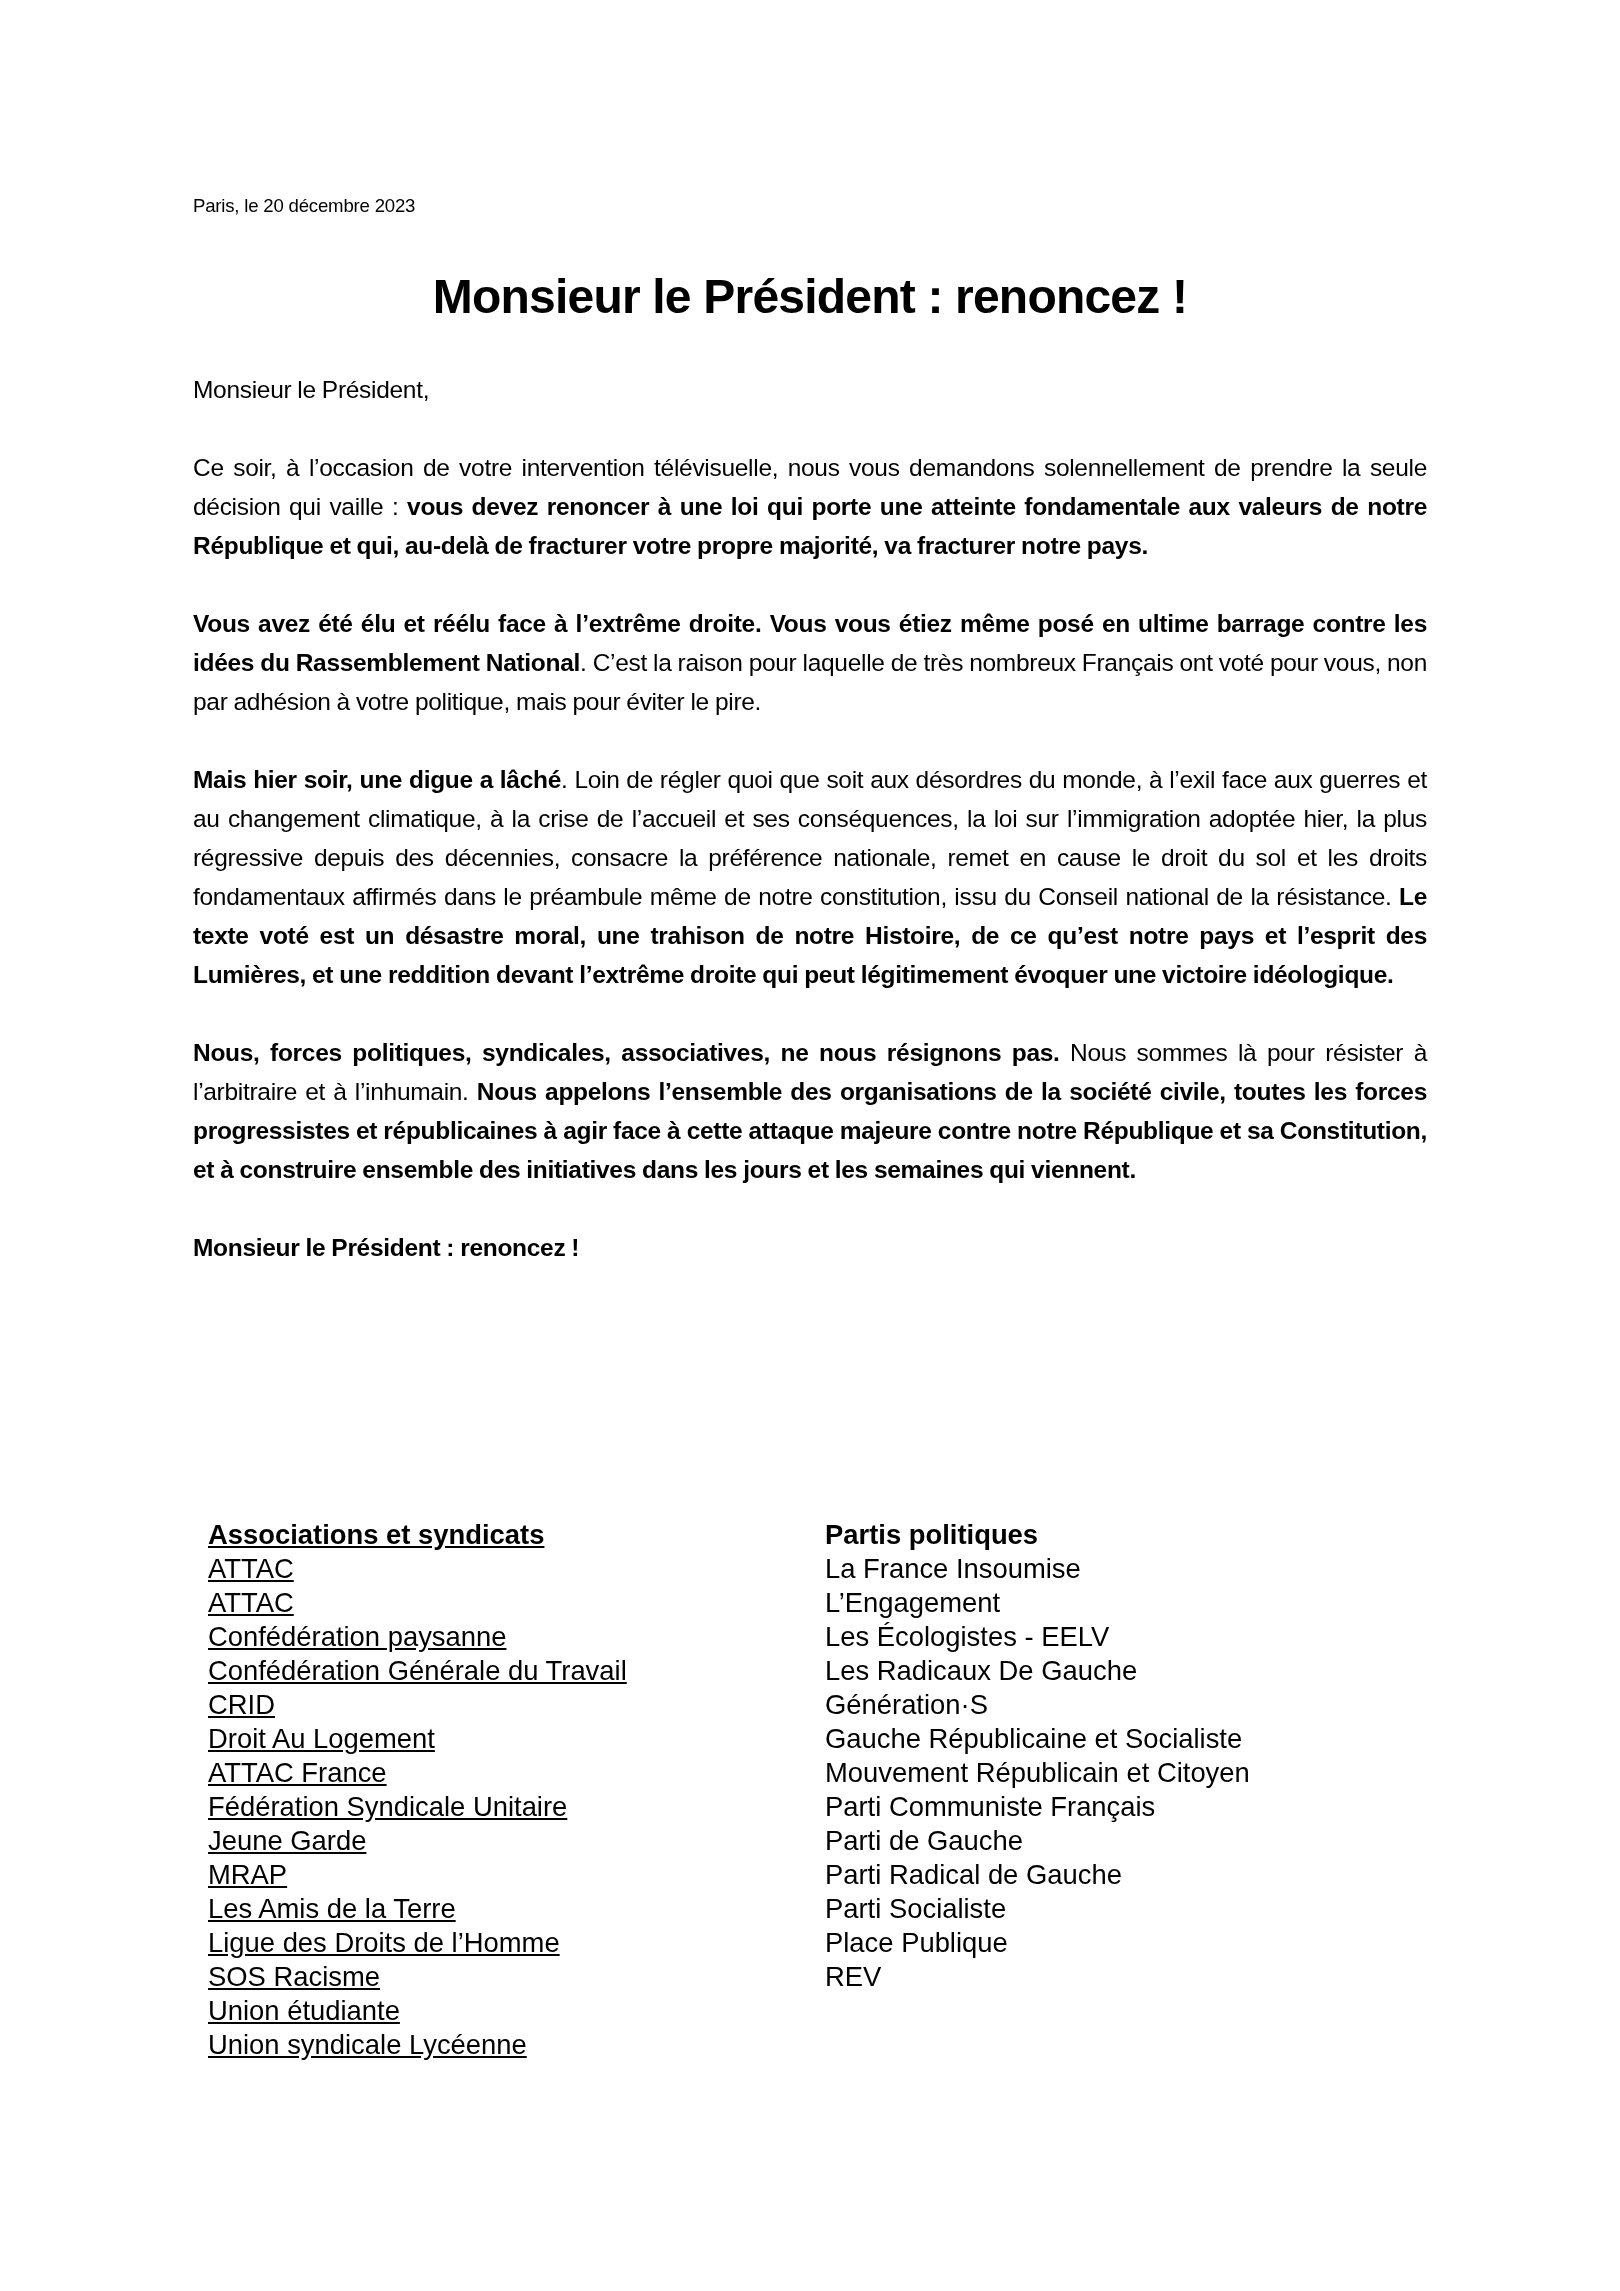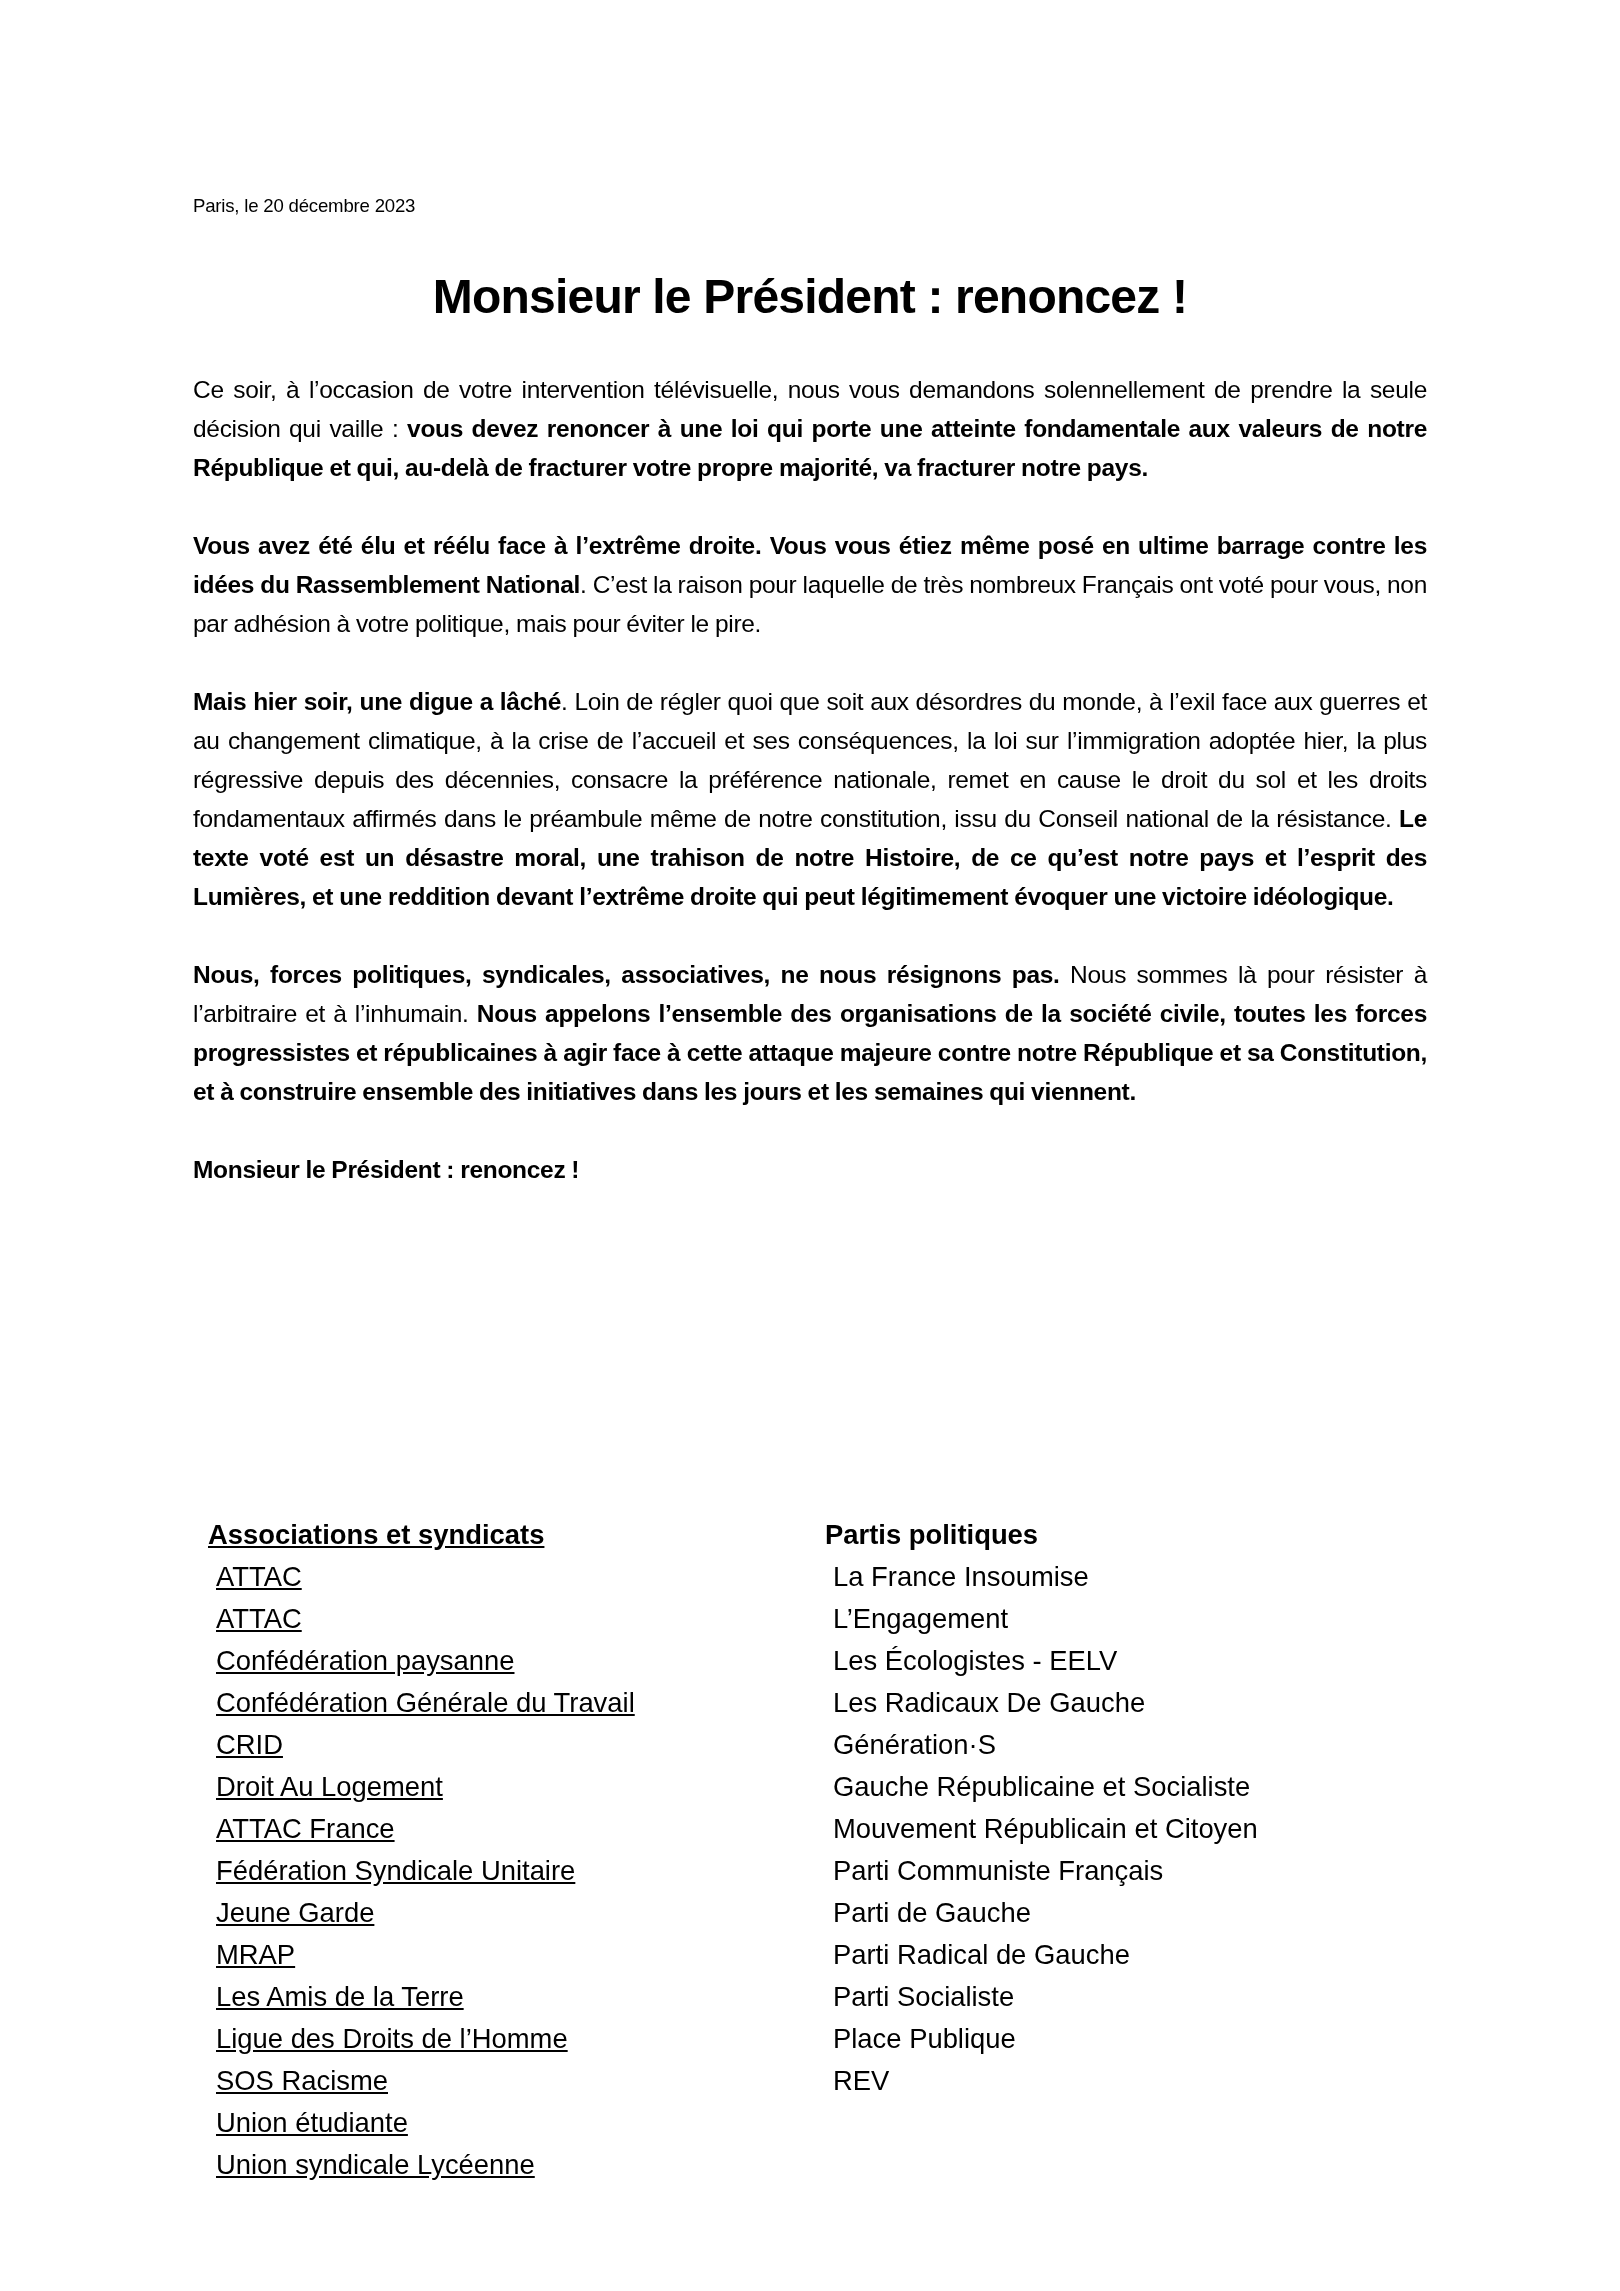--- a/index.html
+++ b/index.html
@@ -27,30 +27,31 @@
   .body b { font-weight: bold; }
   .signatories {
     position: absolute; top: 1518px; left: 0; width: 1620px;
     font-family: "Liberation Sans", sans-serif; font-size: 27.4px; line-height: 34px;
   }
   .col { position: absolute; top: 0; }
   .col.left { left: 208px; text-decoration: underline; }
   .col.right { left: 825px; }
   .col h3 { margin: 0; font-size: 27.4px; font-weight: bold; line-height: 34px; }
   .col ul { list-style: none; margin: 0; padding: 0; }
-  .col li { margin: 8px; padding: 0; white-space: nowrap; }
+  .col li { margin: 0; padding: 0; white-space: nowrap; }
 </style>
 </head>
 <body>
 
 <div class="page">
   <div class="date">Paris, le 20 décembre 2023</div>
   <h1 class="title">Monsieur le Président : renoncez !</h1>
 
   <div class="body">
+    <p class="salutation">Monsieur le Président,</p>
     <div id="paragraphs">
         <p><span>Ce soir, à l’occasion de votre intervention télévisuelle, nous vous demandons solennellement de prendre la seule décision qui vaille : </span><b>vous devez renoncer à une loi qui porte une atteinte fondamentale aux valeurs de notre République et qui, au-delà de fracturer votre propre majorité, va fracturer notre pays.</b></p>
         <p><b>Vous avez été élu et réélu face à l’extrême droite. Vous vous étiez même posé en ultime barrage contre les idées du Rassemblement National</b><span>. C’est la raison pour laquelle de très nombreux Français ont voté pour vous, non par adhésion à votre politique, mais pour éviter le pire.</span></p>
         <p><b>Mais hier soir, une digue a lâché</b><span>. Loin de régler quoi que soit aux désordres du monde, à l’exil face aux guerres et au changement climatique, à la crise de l’accueil et ses conséquences, la loi sur l’immigration adoptée hier, la plus régressive depuis des décennies, consacre la préférence nationale, remet en cause le droit du sol et les droits fondamentaux affirmés dans le préambule même de notre constitution, issu du Conseil national de la résistance. </span><b>Le texte voté est un désastre moral, une trahison de notre Histoire, de ce qu’est notre pays et l’esprit des Lumières, et une reddition devant l’extrême droite qui peut légitimement évoquer une victoire idéologique.</b></p>
         <p><b>Nous, forces politiques, syndicales, associatives, ne nous résignons pas.</b><span> Nous sommes là pour résister à l’arbitraire et à l’inhumain. </span><b>Nous appelons l’ensemble des organisations de la société civile, toutes les forces progressistes et républicaines à agir face à cette attaque majeure contre notre République et sa Constitution, et à construire ensemble des initiatives dans les jours et les semaines qui viennent.</b></p>
       </div>
     <p class="closing"><b>Monsieur le Président : renoncez !</b></p>
   </div>
 
   <div class="signatories">

